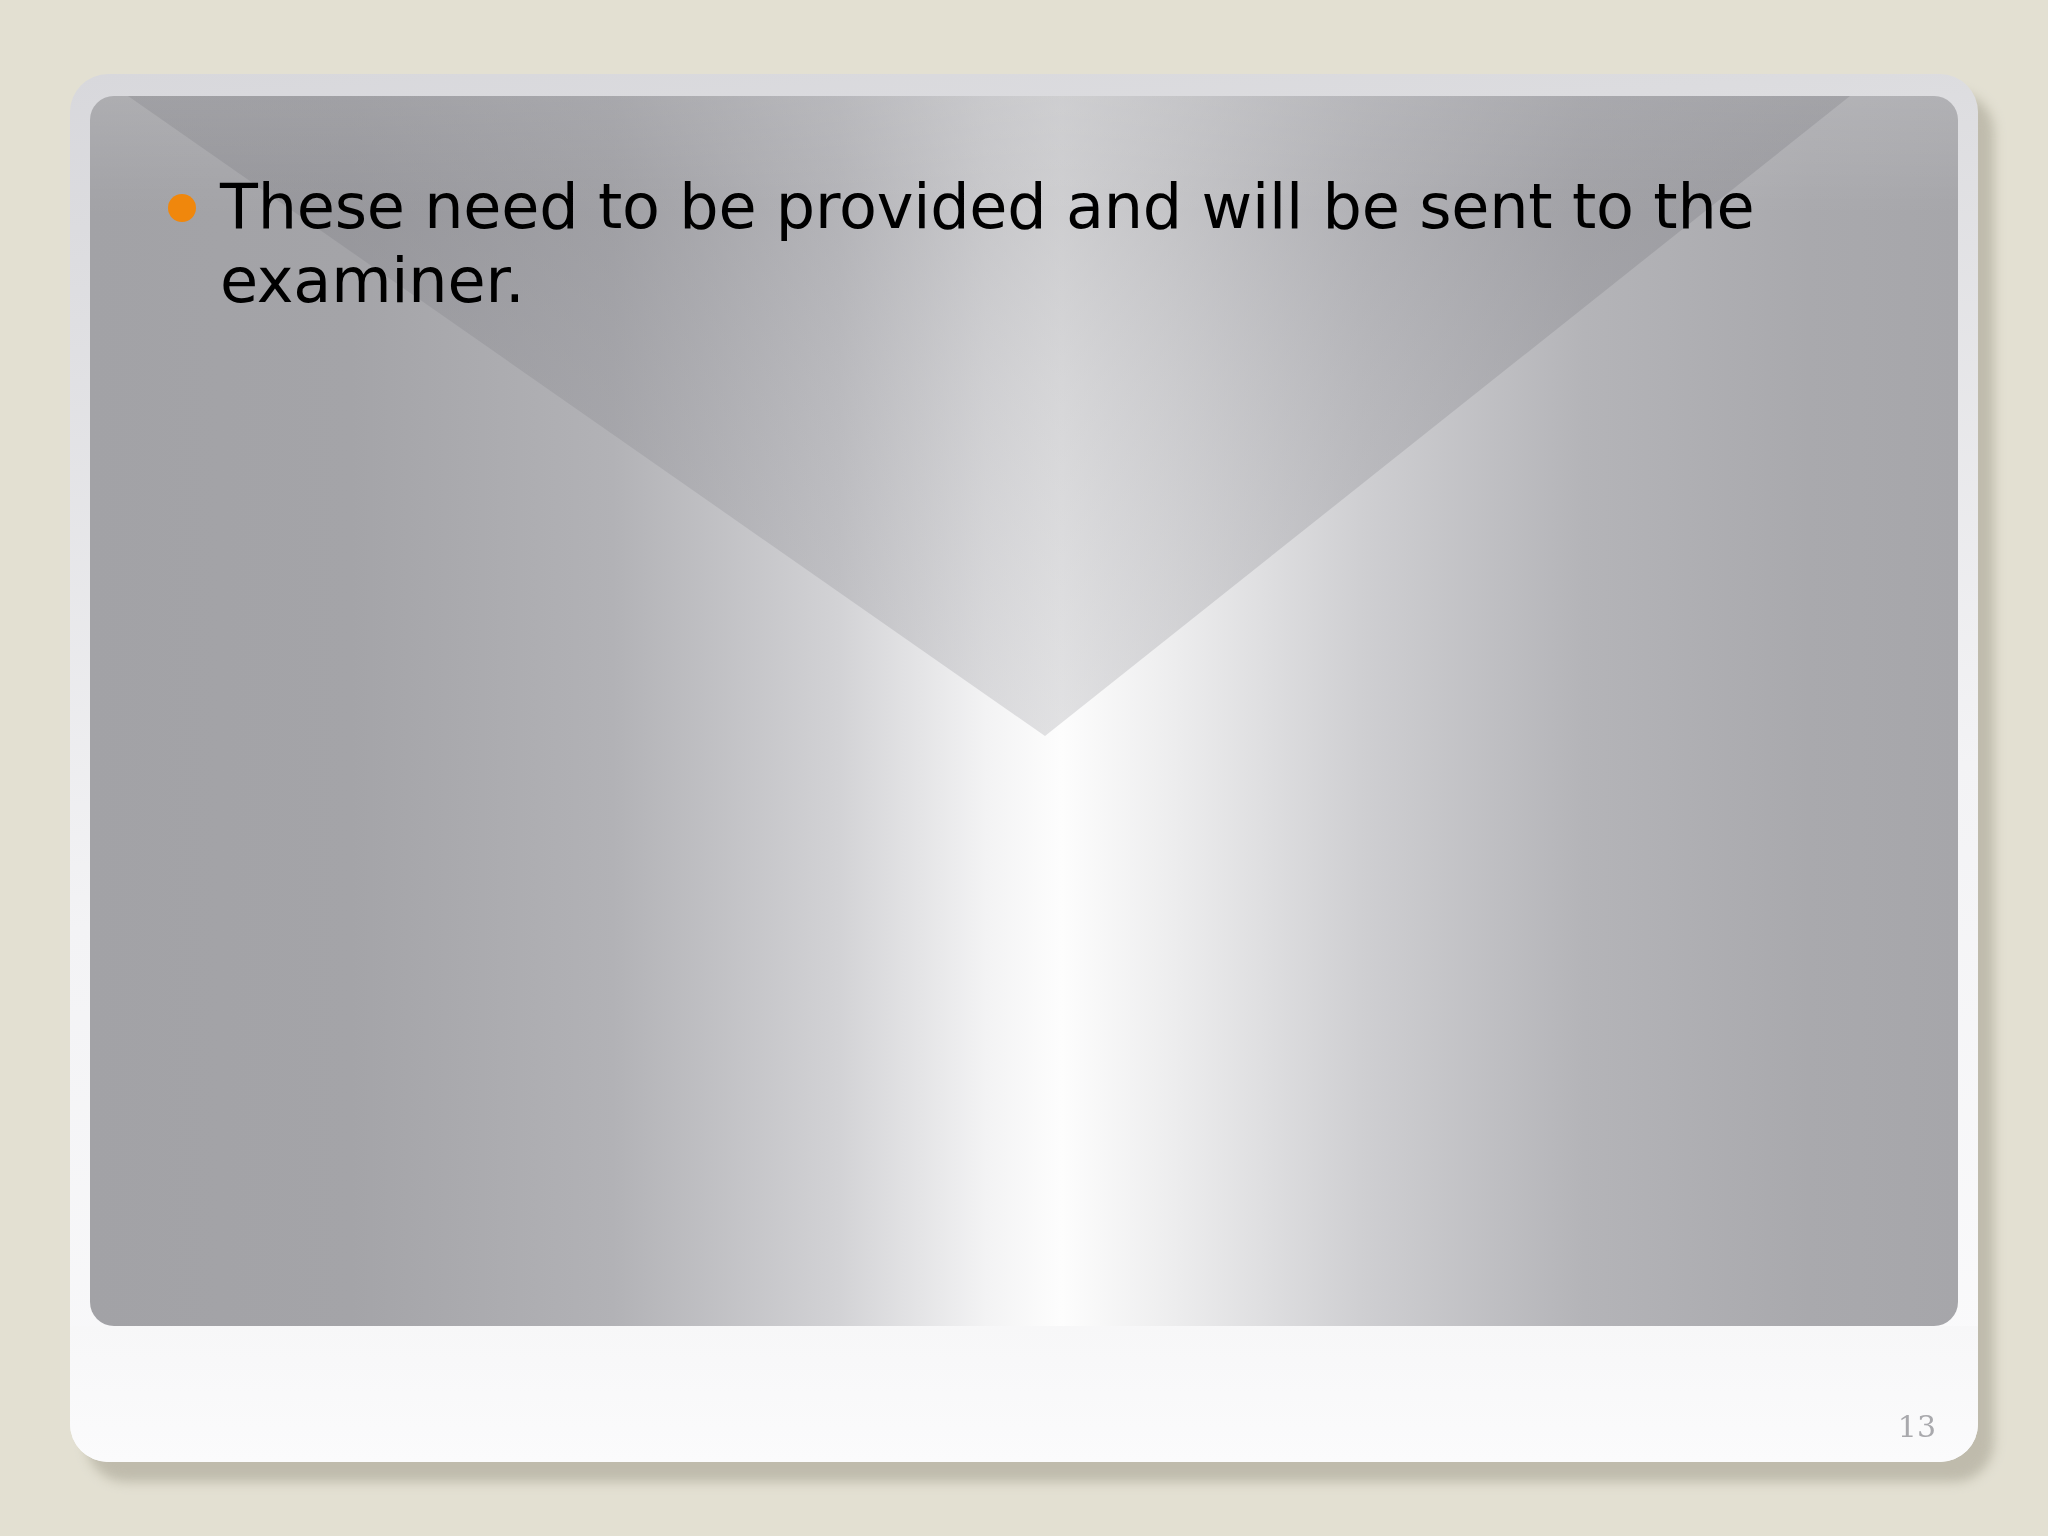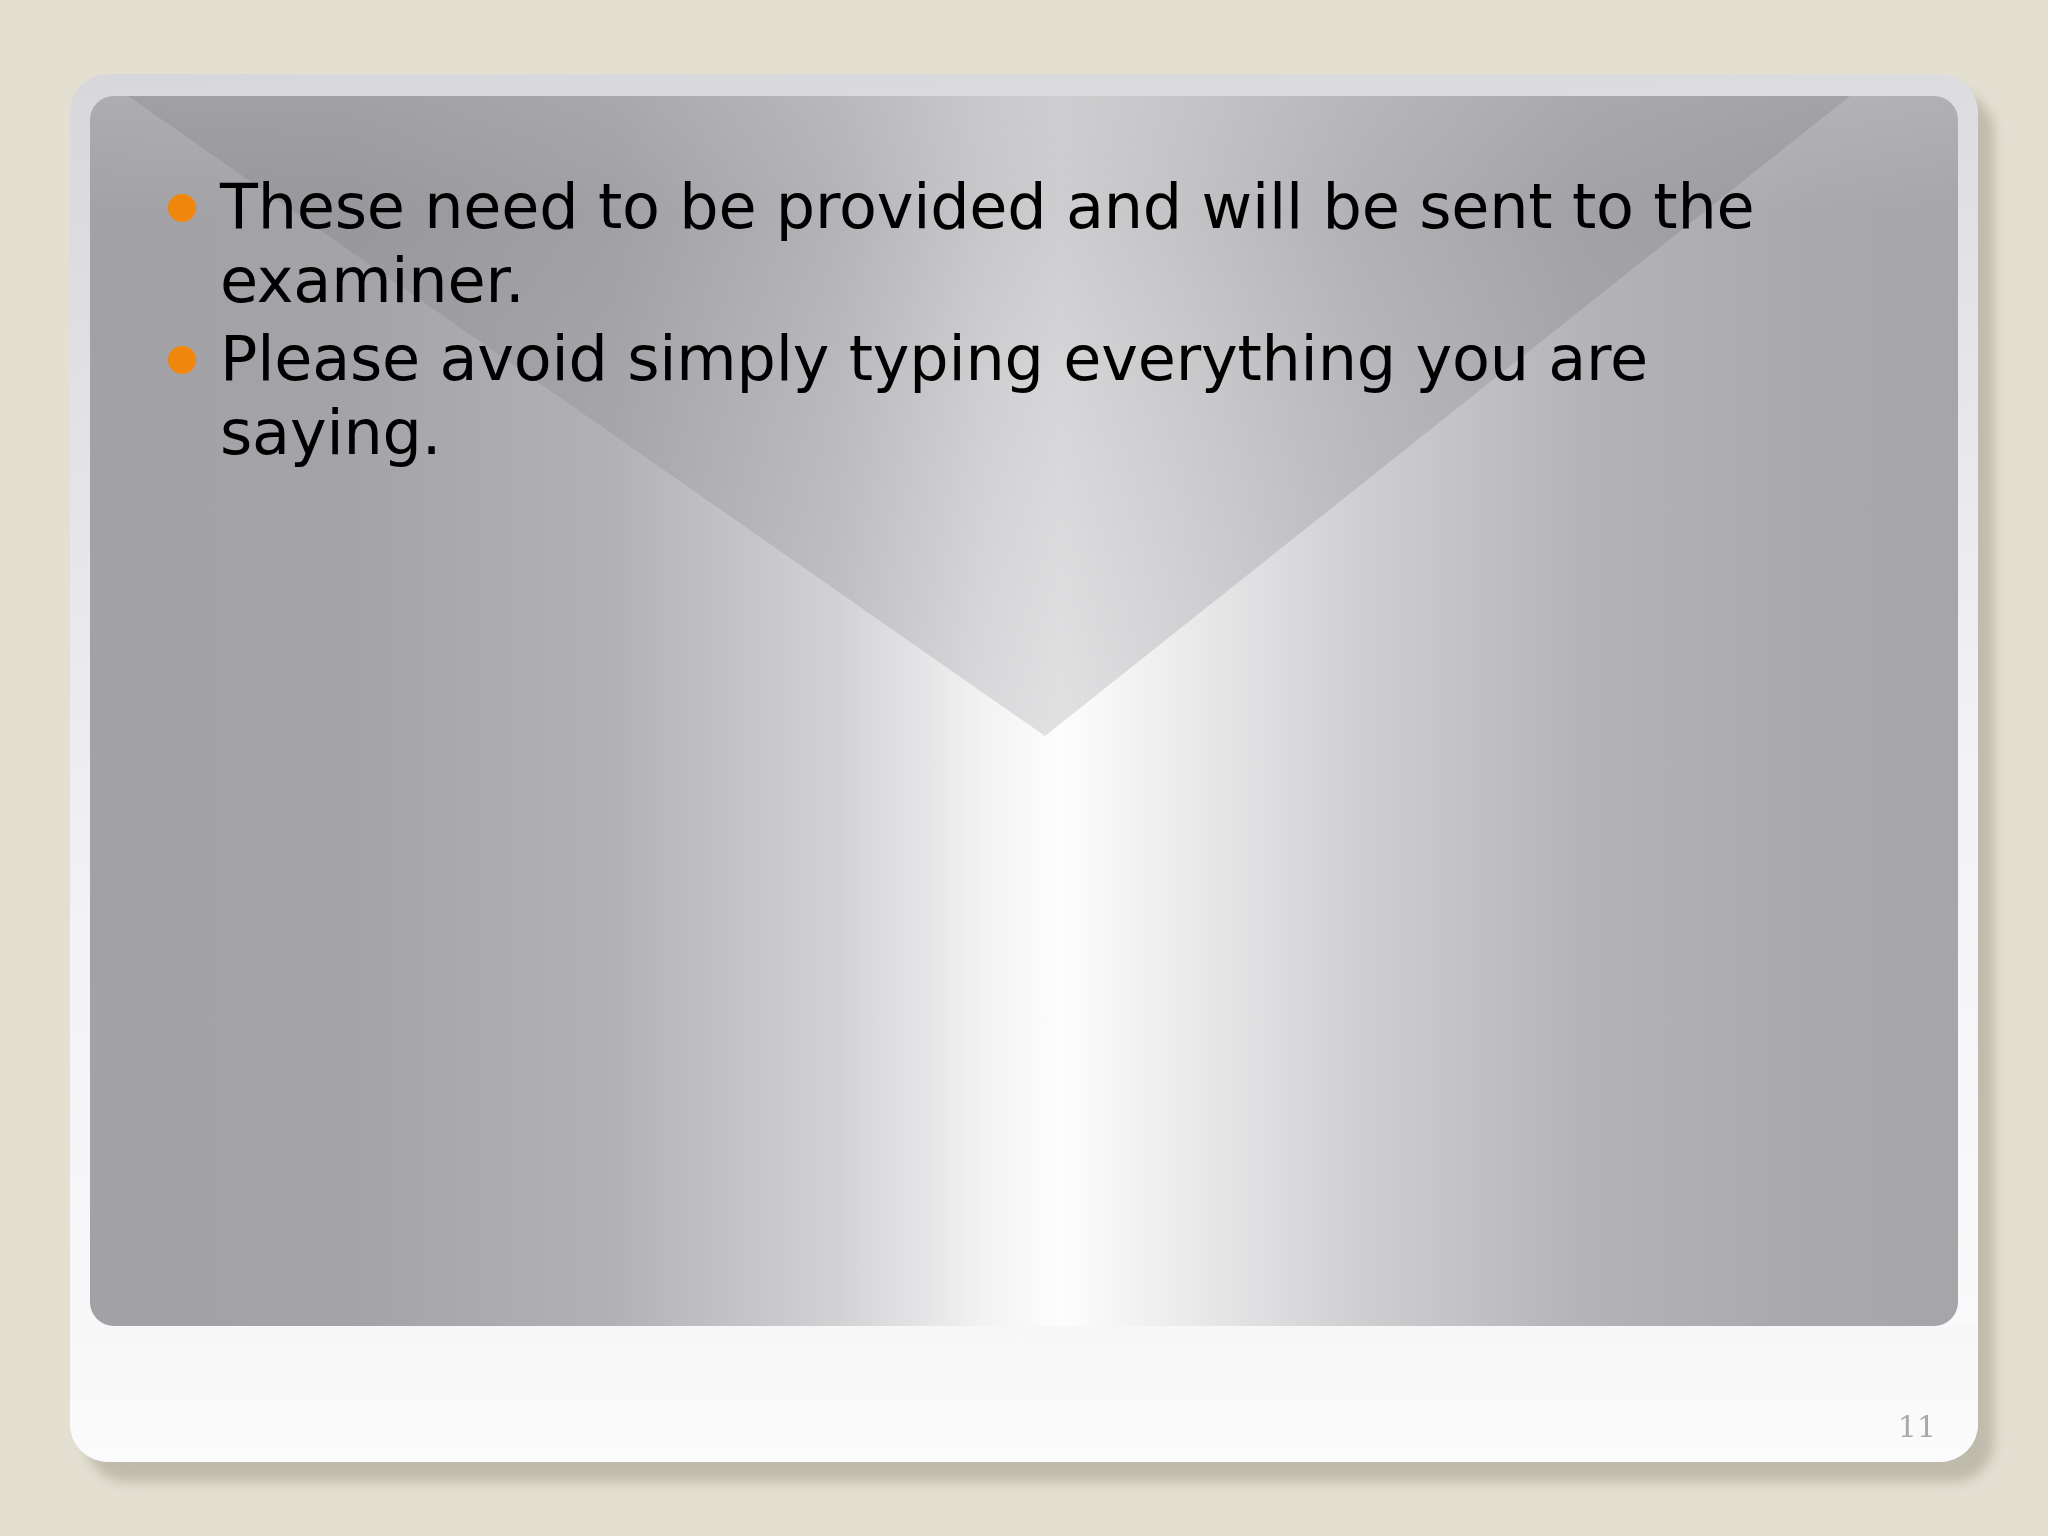--- a/index.html
+++ b/index.html
@@ -184,25 +184,21 @@
 
     <div id="footer-strip"></div>
 
     <div id="bullet-list">
 
       <div class="bullet-item">
         <span class="bullet-dot"></span>
         <span>These need to be provided and will be sent to the examiner.</span>
       </div>
 
-      <div class="bullet-item">
-        <span class="bullet-dot"></span>
-        <span>Please avoid simply typing everything you are saying.</span>
-      </div>
 
 
     </div>
 
 
-    <div id="slide-number">11</div>
+    <div id="slide-number">13</div>
 
   </div>
 </div>
 
 </body></html>

